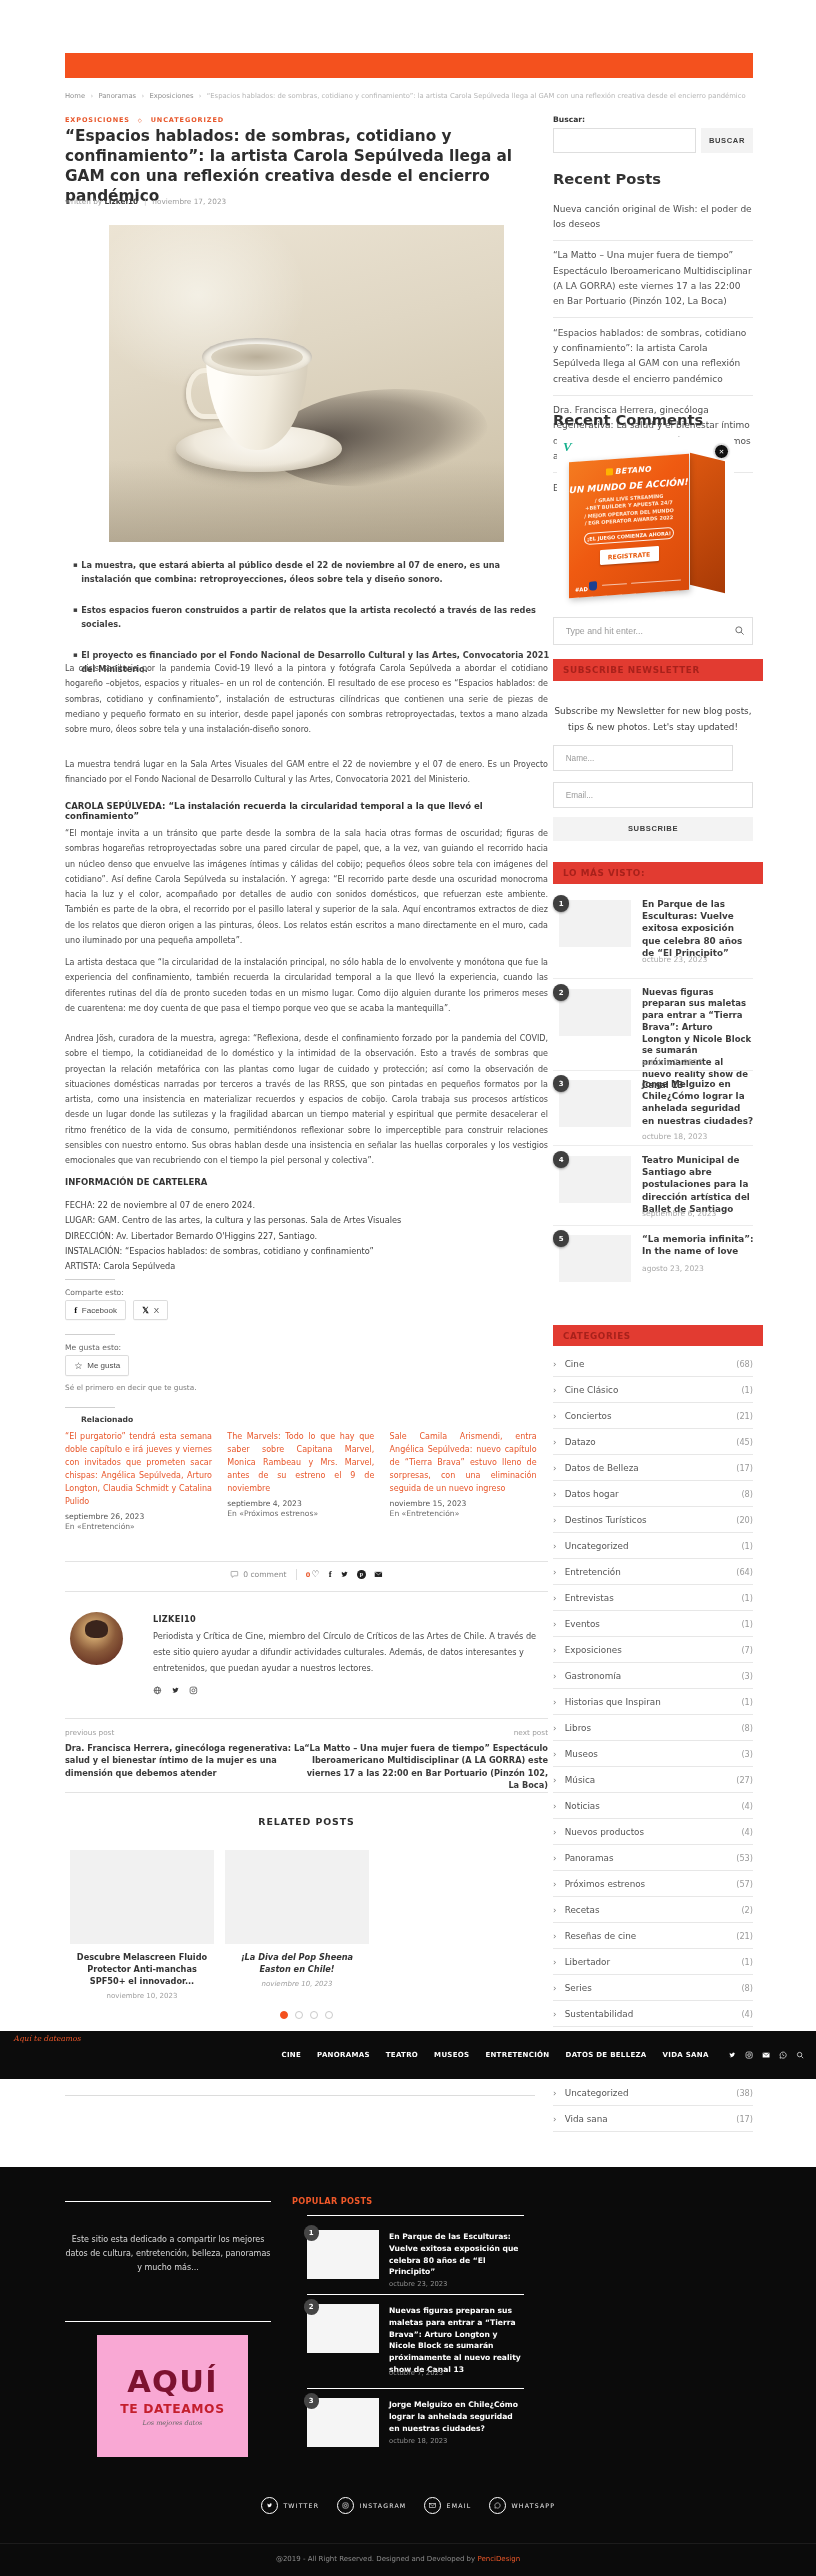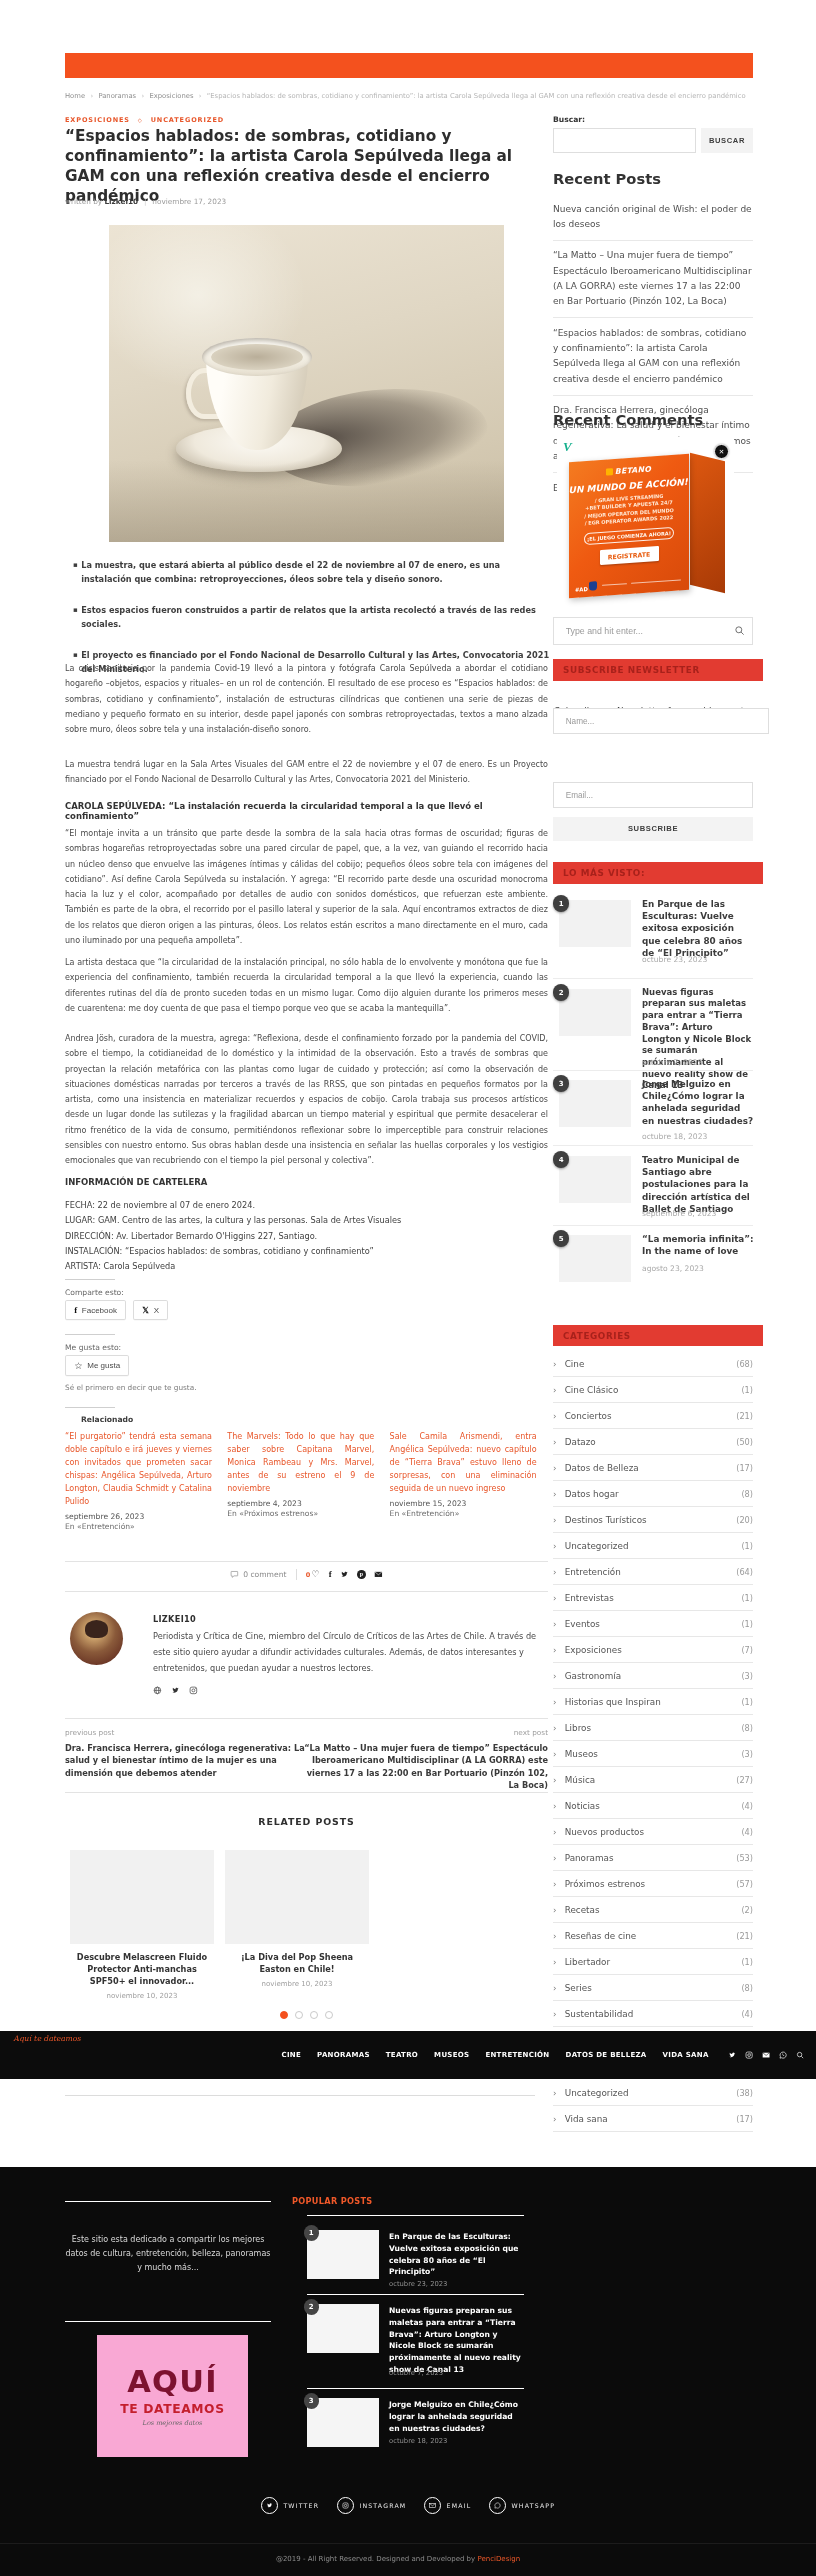--- a/index.html
+++ b/index.html
@@ -300,21 +300,21 @@
   <div class="abs related-heading" style="left:65px;top:1816px;width:483px;">RELATED POSTS</div>
   <div class="abs" style="left:70px;top:1850px;width:476px;display:flex;gap:11px;">
 
 
       <div style="width:144px;">
         <div class="card-img"></div>
         <div class="card-title">Descubre Melascreen Fluido Protector Anti-manchas SPF50+ el innovador...</div>
         <div class="card-date">noviembre 10, 2023</div>
       </div>
 
-      <div style="width:144px;">
+      <div style="width:144px;font-style:italic;">
         <div class="card-img"></div>
         <div class="card-title">¡La Diva del Pop Sheena Easton en Chile!</div>
         <div class="card-date">noviembre 10, 2023</div>
       </div>
     </div>
   <div class="abs dots" style="left:65px;top:2011px;width:483px;">
     <span class="dot active"></span>
     <span class="dot"></span>
     <span class="dot"></span>
     <span class="dot"></span>
@@ -362,21 +362,21 @@
   <div class="abs" style="left:553px;top:617px;width:200px;height:28px;">
     <input class="sb-input" type="text" style="width: 100%; height: 100%; font-size: 8.8px; padding: 0px 23.5px 0px 11.7px; border: 0.6px solid rgb(224, 224, 224); box-sizing: border-box;" placeholder="Type and hit enter...">
     <svg viewBox="0 0 24 24" fill="none" stroke="#555" stroke-width="1.8" style="position:absolute;right:8.2px;top:8.2px;width:11px;height:11px;">
         <circle cx="10.5" cy="10.5" r="6.5"></circle>
         <path d="M15.5 15.5L21 21"></path>
       </svg>
   </div>
 
   <div class="abs red-banner" style="left:553px;top:659px;width:200px;height:22px;">SUBSCRIBE NEWSLETTER</div>
   <div class="abs nl-text" style="left:553px;top:703px;width:200px;">Subscribe my Newsletter for new blog posts, tips &amp; new photos. Let's stay updated!</div>
-  <input class="abs sb-input" type="text" style="left: 553px; top: 708px; width: 216px; height: 26px; padding: 0px 11.7px;" placeholder="Name...">
+  <input class="abs sb-input" type="text" style="left: 553px; top: 745px; width: 180px; height: 26px; padding: 0px 11.7px;" placeholder="Name...">
   <input class="abs sb-input" type="text" style="left: 553px; top: 782px; width: 200px; height: 26px; padding: 0px 11.7px;" placeholder="Email...">
   <button class="abs btn-gray" style="left:553px;top:817px;width:200px;height:23.5px;">SUBSCRIBE</button>
 
   <div class="abs red-banner" style="left:553px;top:862px;width:200px;height:22px;">LO MÁS VISTO:</div>
 
   <div class="abs mv-item" style="left:553px;top:900px;width:200px;height:70px;">
     <span class="badge">1</span>
       <span class="thumb"></span>
     <span class="mv-title">En Parque de las Esculturas: Vuelve exitosa exposición que celebra 80 años de “El Principito”</span>
     <span class="mv-date" style="top:55px;">octubre 23, 2023</span>
@@ -427,21 +427,21 @@
 
       <div class="cat-row">
         <span class="cat-ch">›</span>
         <span class="cat-name">Conciertos</span>
         <span class="cat-count">(21)</span>
       </div>
 
       <div class="cat-row">
         <span class="cat-ch">›</span>
         <span class="cat-name">Datazo</span>
-        <span class="cat-count">(50)</span>
+        <span class="cat-count">(45)</span>
       </div>
 
       <div class="cat-row">
         <span class="cat-ch">›</span>
         <span class="cat-name">Datos de Belleza</span>
         <span class="cat-count">(17)</span>
       </div>
 
       <div class="cat-row">
         <span class="cat-ch">›</span>

